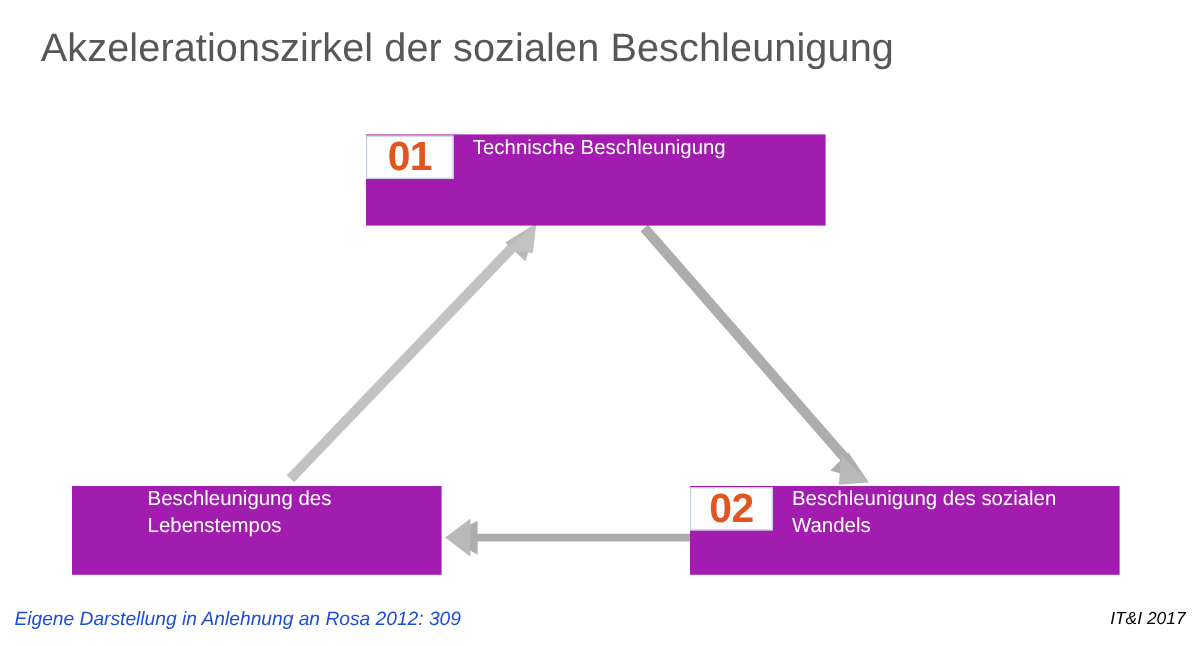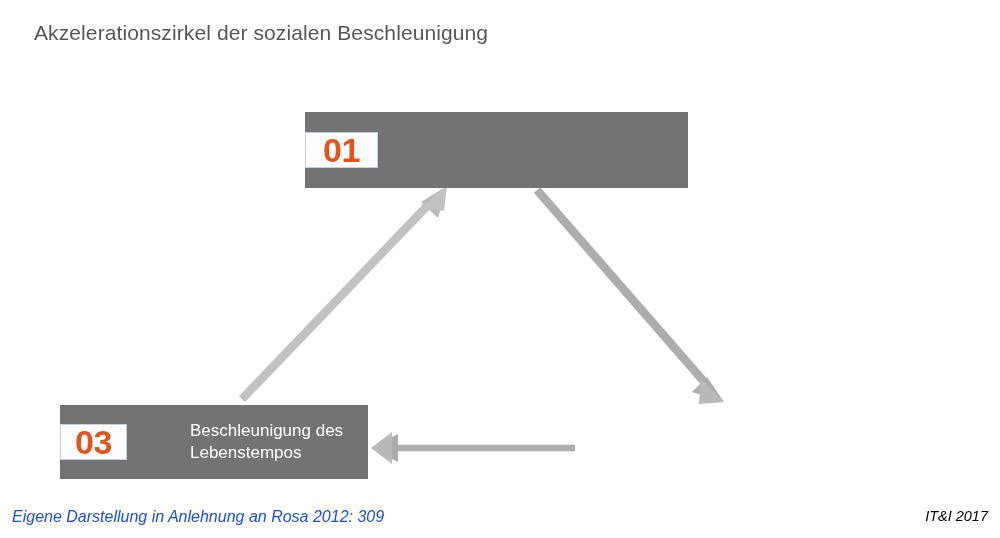--- a/index.html
+++ b/index.html
@@ -19,42 +19,42 @@
     width: 1000px;
     height: 538px;
     background: #ffffff;
   }
 
   
   #title {
     position: absolute;
     left: 34px;
     top: 21px;
-    font-size: 21px;
+    font-size: 33px;
     font-weight: 400;
     color: #575757;
     letter-spacing: 0.1px;
     white-space: nowrap;
   }
 
   
   #arrow-layer {
     position: absolute;
     left: 0;
     top: 0;
     width: 1000px;
     height: 538px;
   }
 
   
   .step-box {
     position: absolute;
     display: flex;
-    align-items: center;
-    background: #737373;
+    align-items: flex-start;
+    background: #a21caf;
     box-sizing: border-box;
   }
   .step-num-cell {
     background: #fdfdfd;
     border: 1px solid #c5d2de;
     box-sizing: border-box;
     display: flex;
     align-items: center;
     justify-content: center;
     flex: 0 0 auto;
@@ -154,27 +154,35 @@
       <line x1="575" y1="448" x2="388" y2="448" stroke="#adadad" stroke-width="6.5" stroke-linecap="butt"></line>
       <polygon points="371,448 398,434 398,462" fill="#adadad"></polygon>
       <polygon points="371,448 392,432 392,464" fill="#b9b9b9"></polygon>
     </g>
   </svg>
 
   <div class="step-box" id="box-01">
     <div class="step-num-cell">
       <span class="step-num">01</span>
     </div>
+    <div class="step-label-cell">
+      <span class="step-label">Technische Beschleunigung</span>
+    </div>
   </div>
 
+  <div class="step-box" id="box-02">
+    <div class="step-num-cell">
+      <span class="step-num">02</span>
+    </div>
+    <div class="step-label-cell">
+      <span class="step-label">Beschleunigung des sozialen Wandels</span>
+    </div>
+  </div>
 
   <div class="step-box" id="box-03">
-    <div class="step-num-cell">
-      <span class="step-num">03</span>
-    </div>
     <div class="step-label-cell">
       <span class="step-label">Beschleunigung des Lebenstempos</span>
     </div>
   </div>
 
   <div id="footer-left">Eigene Darstellung in Anlehnung an Rosa 2012: 309</div>
   <div id="footer-right">IT&amp;I 2017</div>
 
 </div>
 

